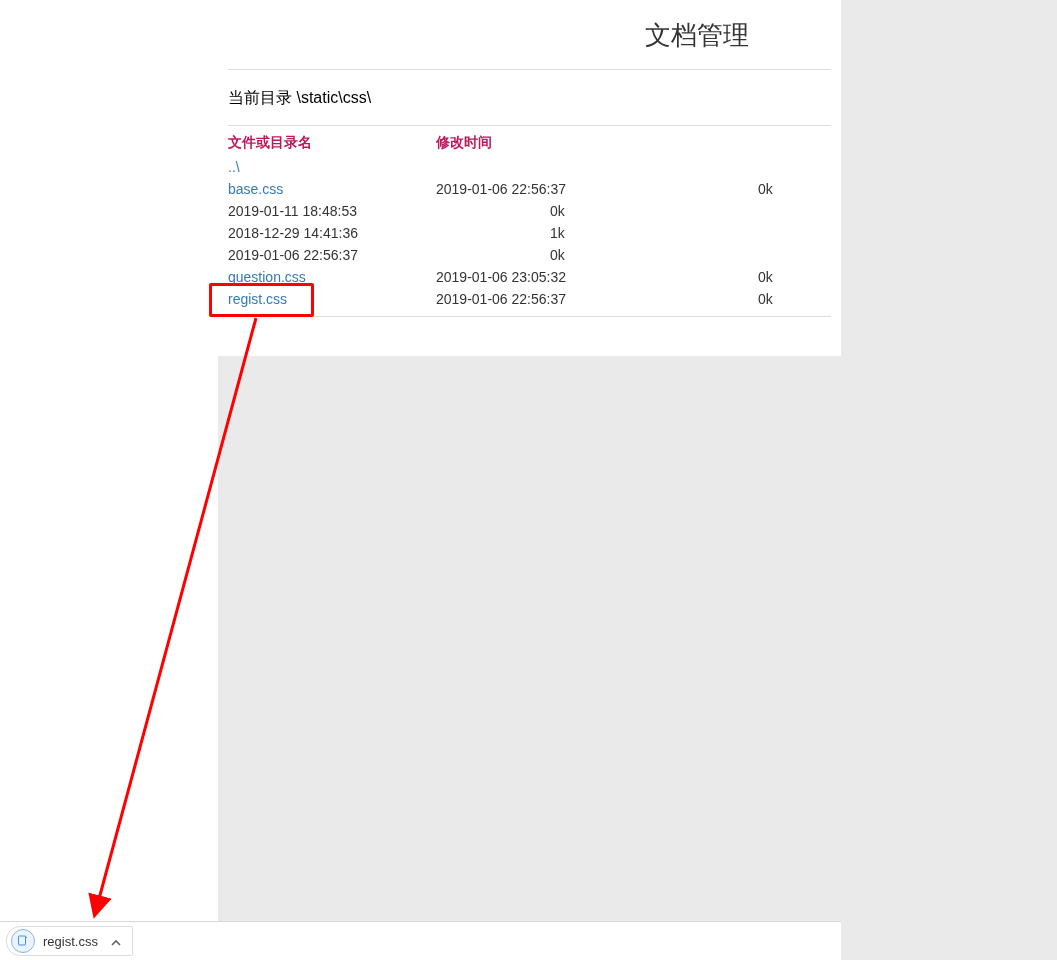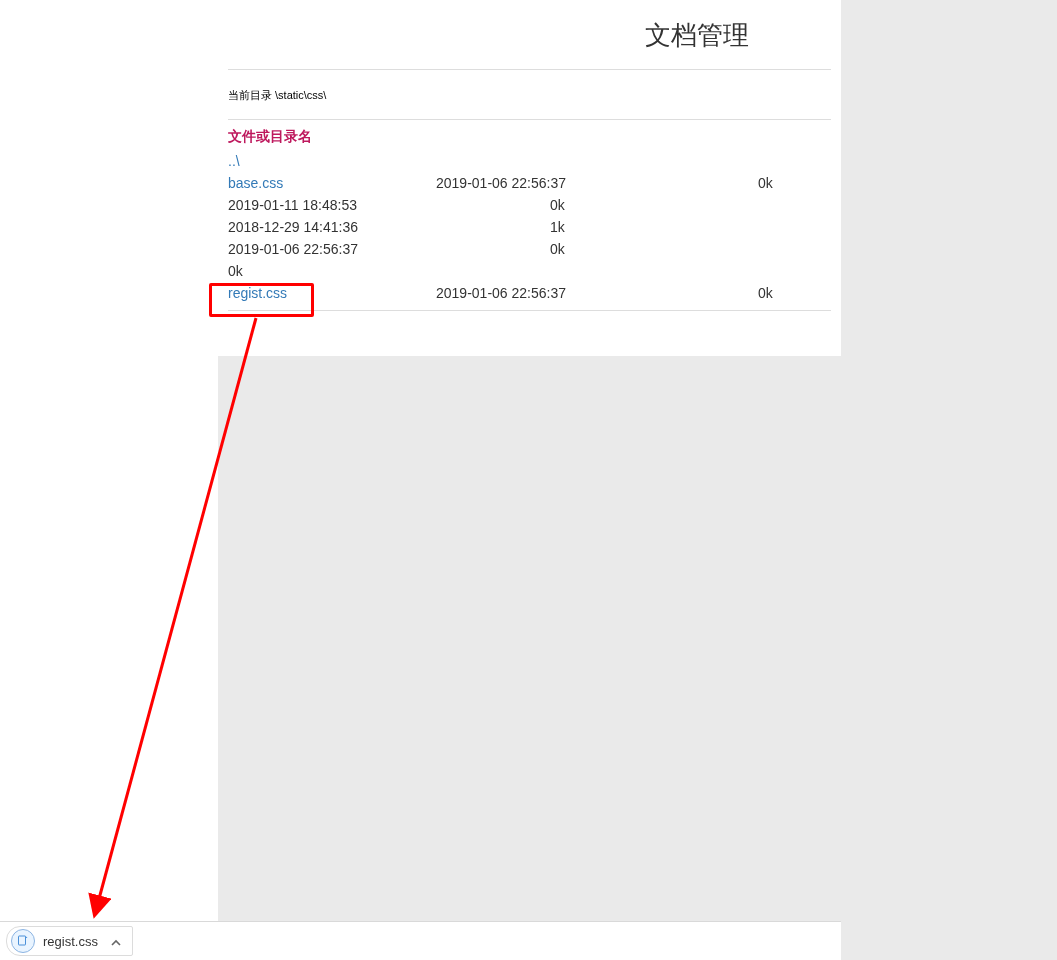--- a/index.html
+++ b/index.html
@@ -1,21 +1,21 @@
 <!DOCTYPE html>
 <html><head>
 <meta charset="utf-8">
 <style>
   html,body { margin:0; padding:0; height:100%; font-family:"Microsoft YaHei",Arial,sans-serif; background:#eaeaea; }
   .viewport { position:relative; width:841px; height:960px; background:#eaeaea; overflow:hidden; }
   .sidebar { position:absolute; left:0; top:0; width:218px; height:100%; background:#fff; }
   .panel   { position:absolute; left:218px; top:0; right:0; height:356px; background:#fff; padding:10px 0 0 0; box-sizing:border-box; }
   .panel .title { color:#333; font-size:26px; text-align:right; font-weight:400; padding:8px 92px 16px 0; }
   hr.line { border:none; border-top:1px solid #ddd; margin:0 10px; }
-  .crumb { font-size:11px; color:#000; padding:18px 10px 16px 10px; }
+  .crumb { font-size:16px; color:#000; padding:18px 10px 16px 10px; }
   .crumb .path { color:#000; }
   .table-hdr { font-size:14px; font-weight:700; color:#be185d; display:flex; padding:8px 10px 4px 10px; }
   .col-name { width:208px; }
   .col-time { width:322px; }
   .col-size { flex:1; }
   .row { font-size:14px; display:flex; padding:1px 10px; color:#333; line-height:20px; }
   .row a.fname { color:#337ab7; text-decoration:none; cursor:pointer; }
   .highlight-box { position:absolute; border:3px solid #f00; border-radius:2px; box-sizing:border-box; pointer-events:none; }
   .dl-bar { position:absolute; left:0; right:0; bottom:0; height:38px; background:#fff; border-top:1px solid #d9d9d9; display:flex; align-items:center; }
   .dl-item { display:flex; align-items:center; height:28px; margin-left:6px; border:1px solid #dcdcdc; border-radius:14px 2px 2px 14px; padding:0 34px 0 4px; position:relative; background:#fff; cursor:pointer; }
@@ -36,20 +36,21 @@
   <div class="panel">
     <div class="title">文档管理</div>
     <hr class="line">
     <div class="crumb">
       <span>当前目录</span>
       <span class="path">\static\css\</span>
     </div>
     <hr class="line">
     <div class="table-hdr">
       <div class="col-name">文件或目录名</div>
+      <div class="col-time">修改时间</div>
     </div>
     <div class="row">
       <div class="col-name"><a class="fname">..\</a></div>
       <div class="col-time"></div>
         <div class="col-size"></div>
     </div>
 
     <div class="row">
       <div class="col-name"><a class="fname">base.css</a></div>
       <div class="col-time">2019-01-06 22:56:37</div>
@@ -61,20 +62,22 @@
     </div>
     <div class="row">
       <div class="col-time">2018-12-29 14:41:36</div>
       <div class="col-size">1k</div>
     </div>
     <div class="row">
       <div class="col-time">2019-01-06 22:56:37</div>
       <div class="col-size">0k</div>
     </div>
     <div class="row">
+      <div class="col-name"><a class="fname">question.css</a></div>
+      <div class="col-time">2019-01-06 23:05:32</div>
       <div class="col-size">0k</div>
     </div>
     <div class="row">
       <div class="col-name"><a class="fname underlined">regist.css</a></div>
       <div class="col-time">2019-01-06 22:56:37</div>
       <div class="col-size">0k</div>
     </div>
 
     <hr class="line" style="margin-top:6px">
   </div>

